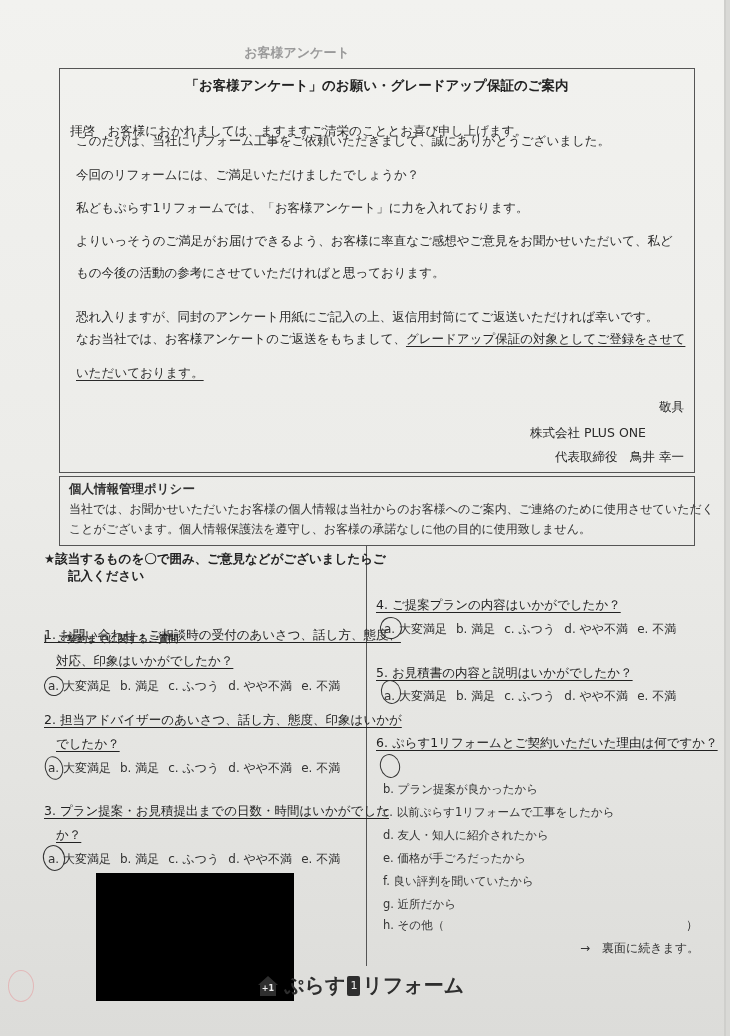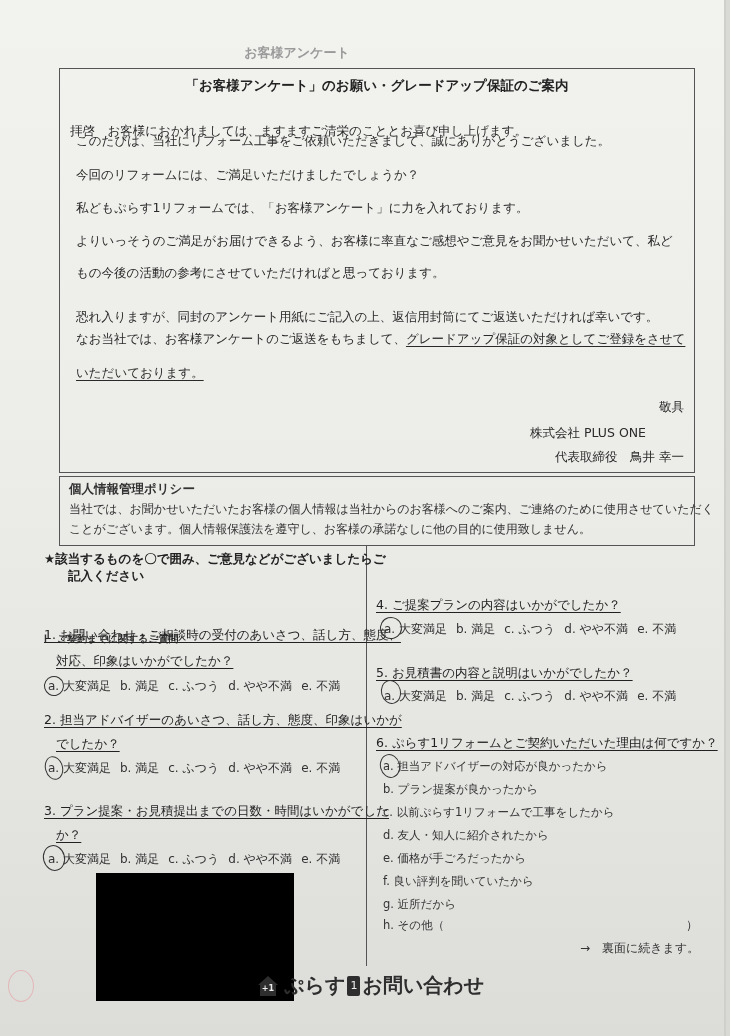--- a/index.html
+++ b/index.html
@@ -134,21 +134,20 @@
   </div>
   <div class="circ" style="left:380px;top:617px;width:20px;height:20px;"></div>
 
   <div class="q ul" style="left:376px;top:665px;">5. お見積書の内容と説明はいかがでしたか？</div>
   <div class="opts" style="left:384px;top:688px;">
     <span>a. 大変満足</span><span>b. 満足</span><span>c. ふつう</span><span>d. やや不満</span><span>e. 不満</span>
   </div>
   <div class="circ" style="left:381px;top:680px;width:18px;height:22px;"></div>
 
   <div class="q ul" style="left:376px;top:735px;">6. ぷらす1リフォームとご契約いただいた理由は何ですか？</div>
-  <div class="reason" style="top:759px;">a. 担当アドバイザーの対応が良かったから</div>
   <div class="circ" style="left:380px;top:754px;width:18px;height:22px;"></div>
   <div class="reason" style="top:782px;">b. プラン提案が良かったから</div>
   <div class="reason" style="top:805px;">c. 以前ぷらす1リフォームで工事をしたから</div>
   <div class="reason" style="top:828px;">d. 友人・知人に紹介されたから</div>
   <div class="reason" style="top:851px;">e. 価格が手ごろだったから</div>
   <div class="reason" style="top:874px;">f. 良い評判を聞いていたから</div>
   <div class="reason" style="top:897px;">g. 近所だから</div>
   <div class="reason" style="top:918px;">h. その他（</div>
   <div class="paren-close">）</div>
   <div class="cont">→　裏面に続きます。</div>
@@ -157,15 +156,15 @@
 
   <div class="logo">
     <div class="logo-house">
       <svg width="22" height="22" viewBox="0 0 22 22">
         <polygon points="11,1 21,10 19,10 19,21 3,21 3,10 1,10" fill="#2e2e2e"></polygon>
         <text x="11" y="16" font-size="8" font-weight="bold" fill="#eee" text-anchor="middle" font-family="DejaVu Sans, sans-serif">+1</text>
       </svg>
     </div>
     <span class="logo-text">ぷらす</span>
     <span class="logo-one">1</span>
-    <span class="logo-text">お問い合わせ</span>
+    <span class="logo-text">リフォーム</span>
   </div>
 </div>
 
 </body></html>

